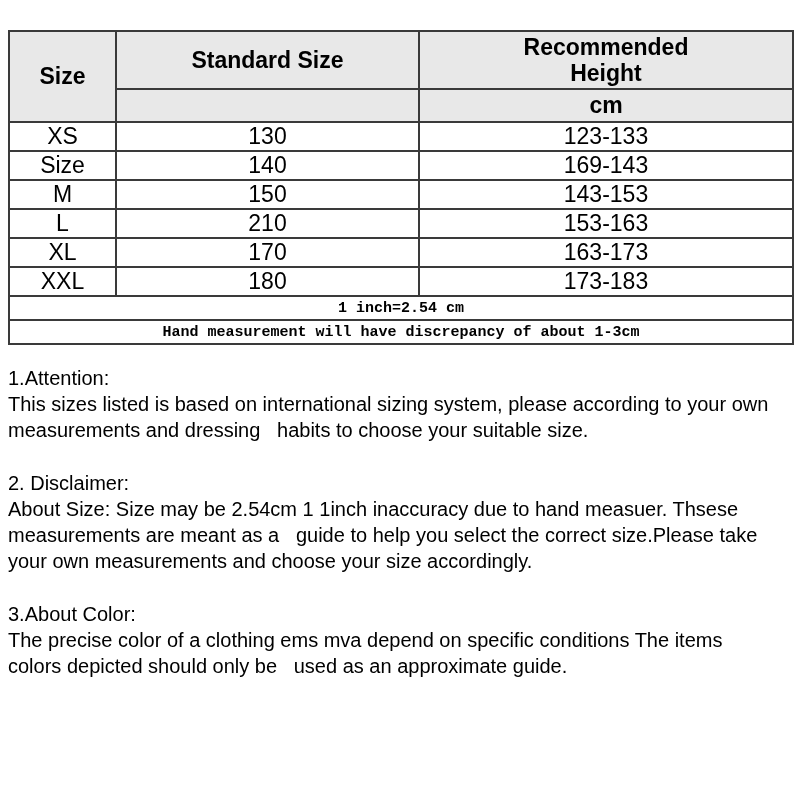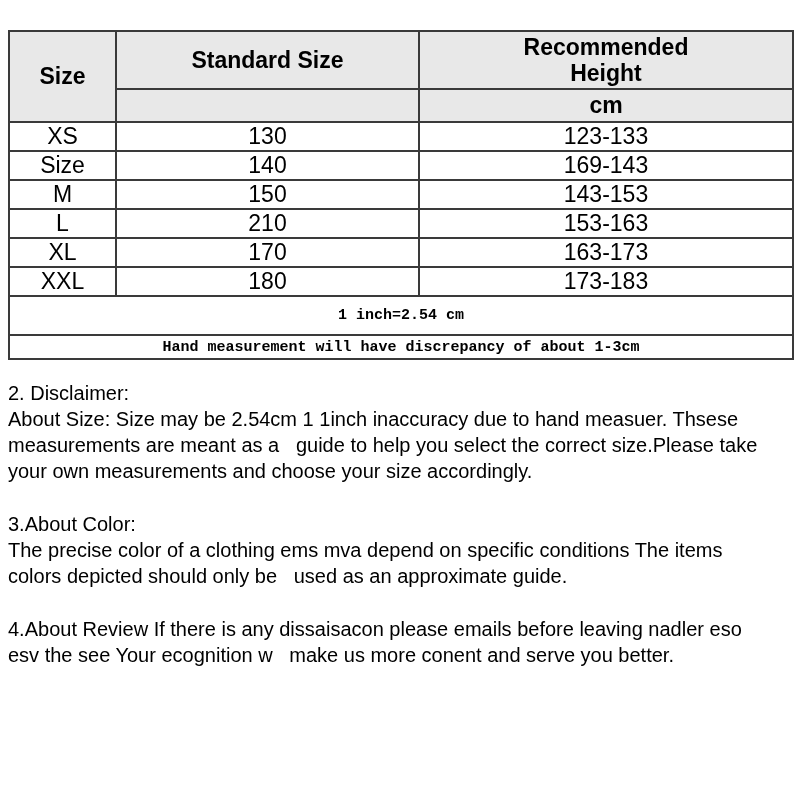--- a/index.html
+++ b/index.html
@@ -54,21 +54,21 @@
   }
   tr.data-row { height: 28px; }
   tr.data-row td {
     font-size: 23px;
   }
   tr.foot-row td {
     font-family: "Liberation Mono", "DejaVu Sans Mono", monospace;
     font-weight: bold;
     font-size: 15px;
   }
-  tr.foot-row.f1 { height: 39px; }
+  tr.foot-row.f1 { height: 24px; }
   tr.foot-row.f2 { height: 24px; }
 
   
   .notes {
     margin-top: 20px;
     width: 786px;
   }
   .note {
     font-size: 20px;
     line-height: 26px;
@@ -134,24 +134,25 @@
       <tr class="foot-row f1">
         <td colspan="3">1 inch=2.54 cm</td>
       </tr>
       <tr class="foot-row f2">
         <td colspan="3">Hand measurement will have discrepancy of about 1-3cm</td>
       </tr>
     </tbody>
   </table>
 
   <div class="notes">
+    <div class="note">1.Attention:
+This sizes listed is based on international sizing system, please according to your own
+measurements and dressing   habits to choose your suitable size.</div>
     <div class="note">2. Disclaimer:
 About Size: Size may be 2.54cm 1 1inch inaccuracy due to hand measuer. Thsese
 measurements are meant as a   guide to help you select the correct size.Please take
 your own measurements and choose your size accordingly.</div>
     <div class="note">3.About Color:
 The precise color of a clothing ems mva depend on specific conditions The items
 colors depicted should only be   used as an approximate guide.</div>
-    <div class="note">4.About Review If there is any dissaisacon please emails before leaving nadler eso
-esv the see Your ecognition w   make us more conent and serve you better.</div>
   </div>
 
 </div>
 
 </body></html>

